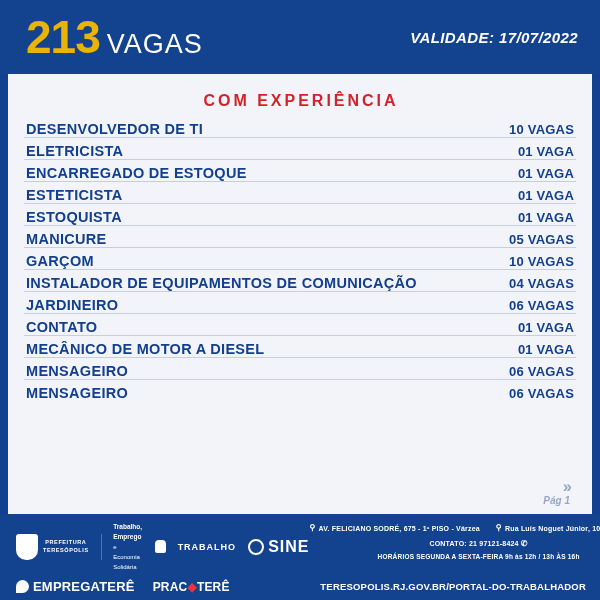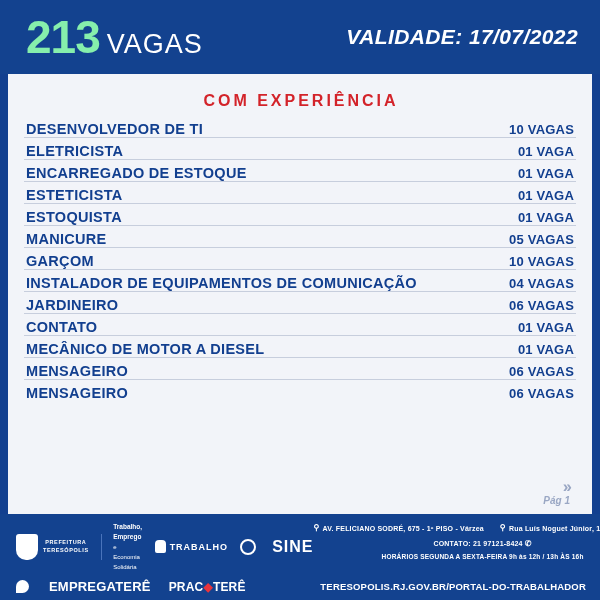--- a/index.html
+++ b/index.html
@@ -34,33 +34,33 @@
     box-sizing: border-box;
   }
   .header-left {
     display: flex;
     align-items: baseline;
     gap: 7px;
   }
   .count {
     font-size: 46px;
     font-weight: bold;
-    color: #86efac;
+    color: #eab308;
     letter-spacing: -1px;
     line-height: 1;
   }
   .count-label {
     font-size: 27px;
     color: #ffffff;
     letter-spacing: 1px;
     font-weight: 400;
     line-height: 1;
   }
   .validity {
-    font-size: 21px;
+    font-size: 15px;
     color: #ffffff;
     font-style: italic;
     font-weight: bold;
     letter-spacing: 0.4px;
     white-space: nowrap;
   }
 
   
   .card {
     background: #f2f4f9;
@@ -186,33 +186,33 @@
     height: 26px;
     background: #4a74bb;
   }
   .brand-trabalho {
     color: #ffffff;
     font-size: 9px;
     font-weight: bold;
     letter-spacing: 1px;
     display: flex;
     align-items: center;
-    gap: 4px;
+    gap: 12px;
   }
   .hand-icon {
     display: inline-block;
     width: 11px;
     height: 13px;
     background: #ffffff;
     border-radius: 4px 4px 2px 2px;
   }
   .brand-sine {
     display: flex;
     align-items: center;
-    gap: 16px;
+    gap: 4px;
   }
   .sine-mark {
     width: 16px;
     height: 16px;
     border: 2px solid #ffffff;
     border-radius: 50%;
     box-sizing: border-box;
   }
   .sine-text {
     color: #ffffff;
@@ -274,21 +274,21 @@
     align-items: center;
     gap: 18px;
   }
   .emp-logo {
     color: #ffffff;
     font-size: 13px;
     font-weight: bold;
     letter-spacing: 0.2px;
     display: flex;
     align-items: center;
-    gap: 20px;
+    gap: 4px;
   }
   .emp-mark {
     width: 13px;
     height: 13px;
     background: #ffffff;
     border-radius: 50% 50% 50% 0;
   }
   .prac-logo {
     color: #ffffff;
     font-size: 12px;

